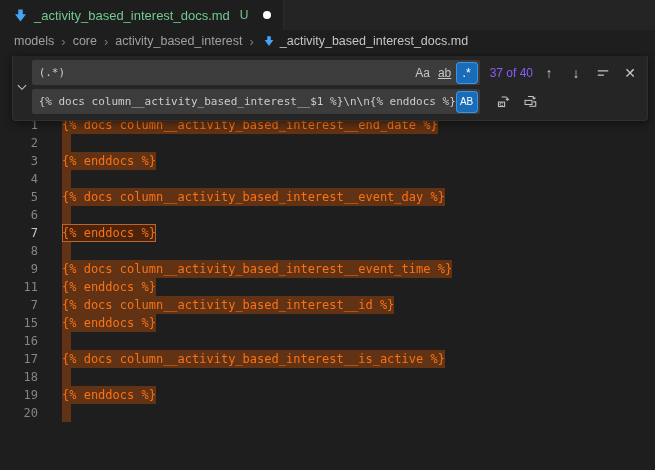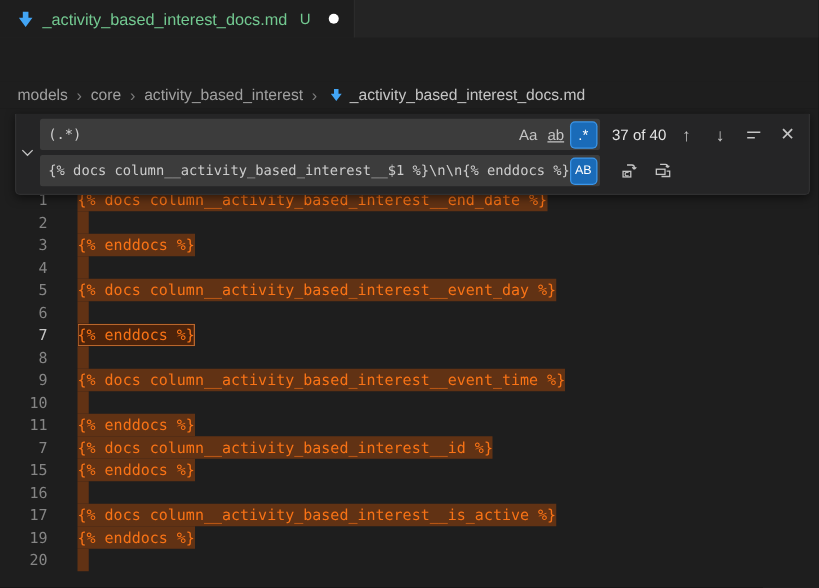--- a/index.html
+++ b/index.html
@@ -6,21 +6,21 @@
   .app{position:relative;width:655px;height:470px;background:#1e1e1e;overflow:hidden;
        font-family:"Liberation Sans","DejaVu Sans",sans-serif;color:#cccccc;}
   
   .tabbar{height:30px;background:#242424;display:flex;align-items:stretch;}
   .tab{display:flex;align-items:center;gap:6px;background:#1e1e1e;padding:0 12px 0 13px;
        border-right:1px solid #2b2b2b;max-width:270px;}
   .tab-label{font-size:13px;color:var(--untracked-green);white-space:nowrap;}
   .tab-git{font-size:12px;color:var(--untracked-green);margin-left:4px;}
   .dirty-dot{width:8px;height:8px;border-radius:50%;background:#ffffff;margin-left:8px;}
   
-  .breadcrumbs{height:22px;display:flex;align-items:center;padding-left:14px;font-size:12.5px;color:#a0a0a0;background:#1e1e1e;margin-top:35px;}
+  .breadcrumbs{height:22px;display:flex;align-items:center;padding-left:14px;font-size:12.5px;color:#a0a0a0;background:#1e1e1e;}
   .crumb{white-space:nowrap;}
   .crumb.file{color:#c5c5c5;margin-left:5px;}
   .sep{margin:0 7px;color:#7c7c7c;font-size:13px;}
   .bc-icon{margin-left:2px;display:flex;align-items:center;}
   
   .editor{position:relative;height:418px;overflow:hidden;background:#1e1e1e;}
   .lines{padding-top:64px;font-family:"DejaVu Sans Mono","Liberation Mono",monospace;font-size:12px;}
   .line{height:18px;line-height:18px;white-space:pre;display:flex;}
   .ln{display:inline-block;width:38px;text-align:right;color:#858585;flex:none;font-size:12px;}
   .ln.active{color:#c6c6c6;}
@@ -36,21 +36,21 @@
   .fw-rows{flex:1;display:flex;flex-direction:column;gap:4px;}
   .fw-row{display:flex;align-items:center;height:25px;}
   .fw-input{width:448px;flex:none;background:#3c3c3c;border-radius:2px;height:25px;
       display:flex;align-items:center;padding:0 3px 0 7px;box-sizing:border-box;}
   .fw-input .itext{flex:1;font-family:"DejaVu Sans Mono","Liberation Mono",monospace;
       font-size:11px;color:#cccccc;white-space:pre;overflow:hidden;}
   .opt{flex:none;width:20px;height:20px;border-radius:3px;display:flex;align-items:center;justify-content:center;
       font-size:12px;color:#c5c5c5;margin-left:2px;cursor:pointer;box-sizing:border-box;}
   .opt.underl{text-decoration:underline;}
   .opt.on{background:var(--accent-bg);box-shadow:0 0 0 1px var(--accent-border);color:#ffffff;}
-  .count{font-size:12px;color:#e5e5e5;margin-left:10px;white-space:nowrap;text-align:right;}
+  .count{font-size:12px;color:#8b5cf6;margin-left:10px;white-space:nowrap;text-align:right;}
   .fw-actions{margin-left:auto;display:flex;align-items:center;}
   .abtn{width:22px;height:22px;display:flex;align-items:center;justify-content:center;color:#c5c5c5;
       font-size:14px;margin-left:5px;border-radius:3px;cursor:pointer;}
   .r-actions{display:flex;align-items:center;margin-left:8px;}
   svg{display:block;}
 </style>
 </head>
 <body>
 
 <div class="app" style="--untracked-green: #73c991; --match-bg: #613214; --current-match-bg: #4c230b; --current-match-border: #b8662c; --accent-bg: #1a6bb8; --accent-border: #3c96e8;">
@@ -87,26 +87,26 @@
     <div class="lines">
         <div class="line"><span class="ln">1</span><span class="lc"><span class="match">{% docs column__activity_based_interest__end_date %}</span></span></div>
         <div class="line"><span class="ln">2</span><span class="lc"><span class="match strip"></span></span></div>
         <div class="line"><span class="ln">3</span><span class="lc"><span class="match">{% enddocs %}</span></span></div>
         <div class="line"><span class="ln">4</span><span class="lc"><span class="match strip"></span></span></div>
         <div class="line"><span class="ln">5</span><span class="lc"><span class="match">{% docs column__activity_based_interest__event_day %}</span></span></div>
         <div class="line"><span class="ln">6</span><span class="lc"><span class="match strip"></span></span></div>
         <div class="line"><span class="ln active">7</span><span class="lc"><span class="match current">{% enddocs %}</span></span></div>
         <div class="line"><span class="ln">8</span><span class="lc"><span class="match strip"></span></span></div>
         <div class="line"><span class="ln">9</span><span class="lc"><span class="match">{% docs column__activity_based_interest__event_time %}</span></span></div>
-        <div class="line"><span class="ln">10</span><span class="lc"><span class="match strip"></span></span></div>
         <div class="line"><span class="ln">11</span><span class="lc"><span class="match">{% enddocs %}</span></span></div>
         <div class="line"><span class="ln">7</span><span class="lc"><span class="match">{% docs column__activity_based_interest__id %}</span></span></div>
         <div class="line"><span class="ln">15</span><span class="lc"><span class="match">{% enddocs %}</span></span></div>
         <div class="line"><span class="ln">16</span><span class="lc"><span class="match strip"></span></span></div>
         <div class="line"><span class="ln">17</span><span class="lc"><span class="match">{% docs column__activity_based_interest__is_active %}</span></span></div>
+        <div class="line"><span class="ln">18</span><span class="lc"><span class="match strip"></span></span></div>
         <div class="line"><span class="ln">19</span><span class="lc"><span class="match">{% enddocs %}</span></span></div>
         <div class="line"><span class="ln">20</span><span class="lc"><span class="match strip"></span></span></div>
       </div>
 
     <div class="find-widget">
       <div class="toggle-col">
         <svg width="12" height="12" viewBox="0 0 16 16">
             <path d="M2.5 5.5 L8 11 L13.5 5.5" fill="none" stroke="#c5c5c5" stroke-width="1.4"></path>
           </svg>
       </div>

